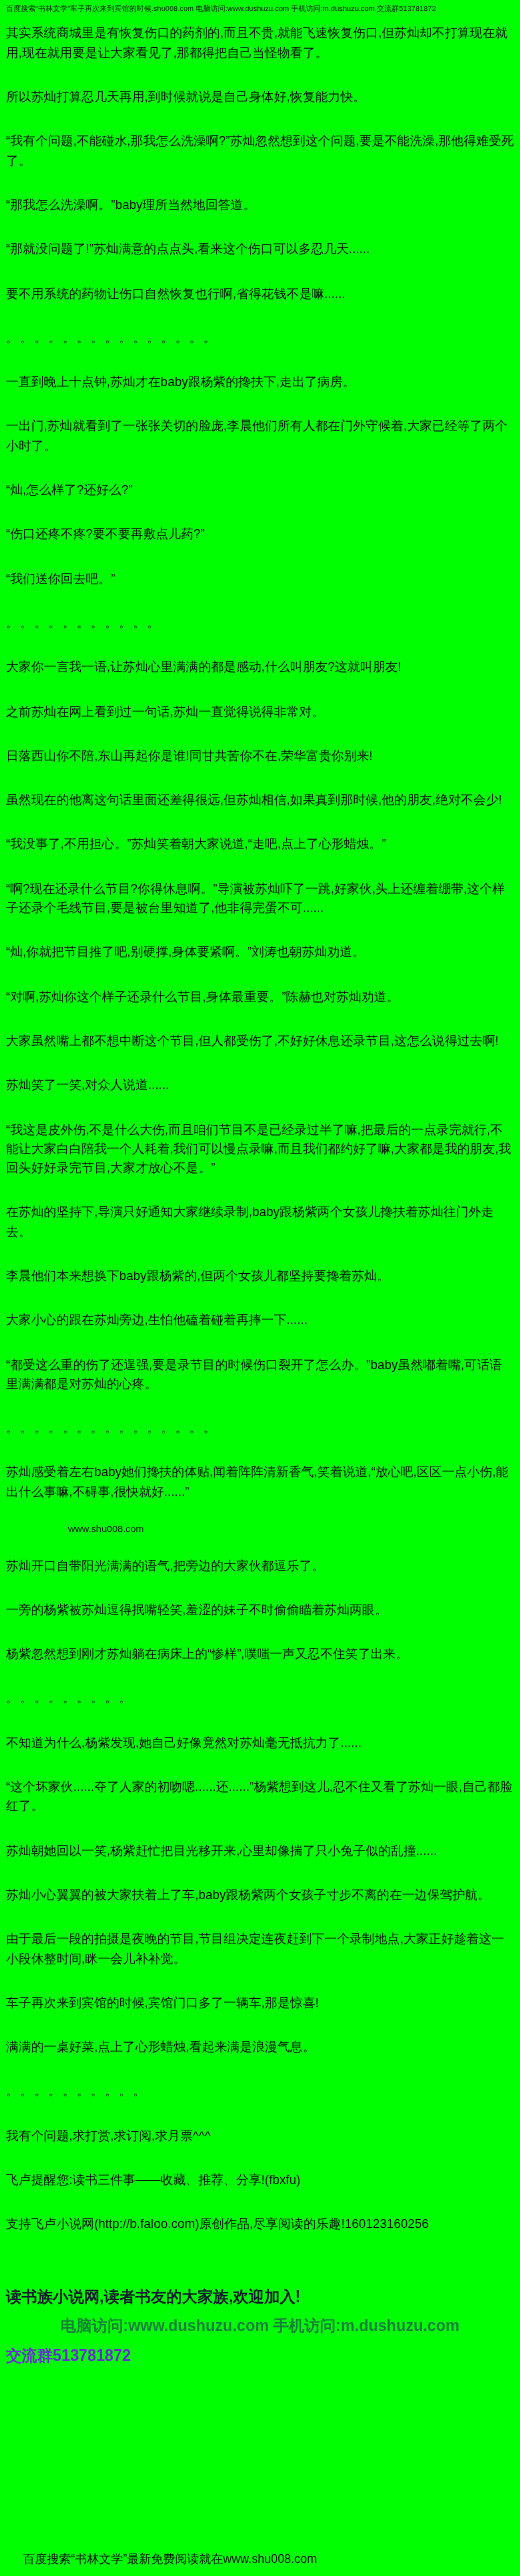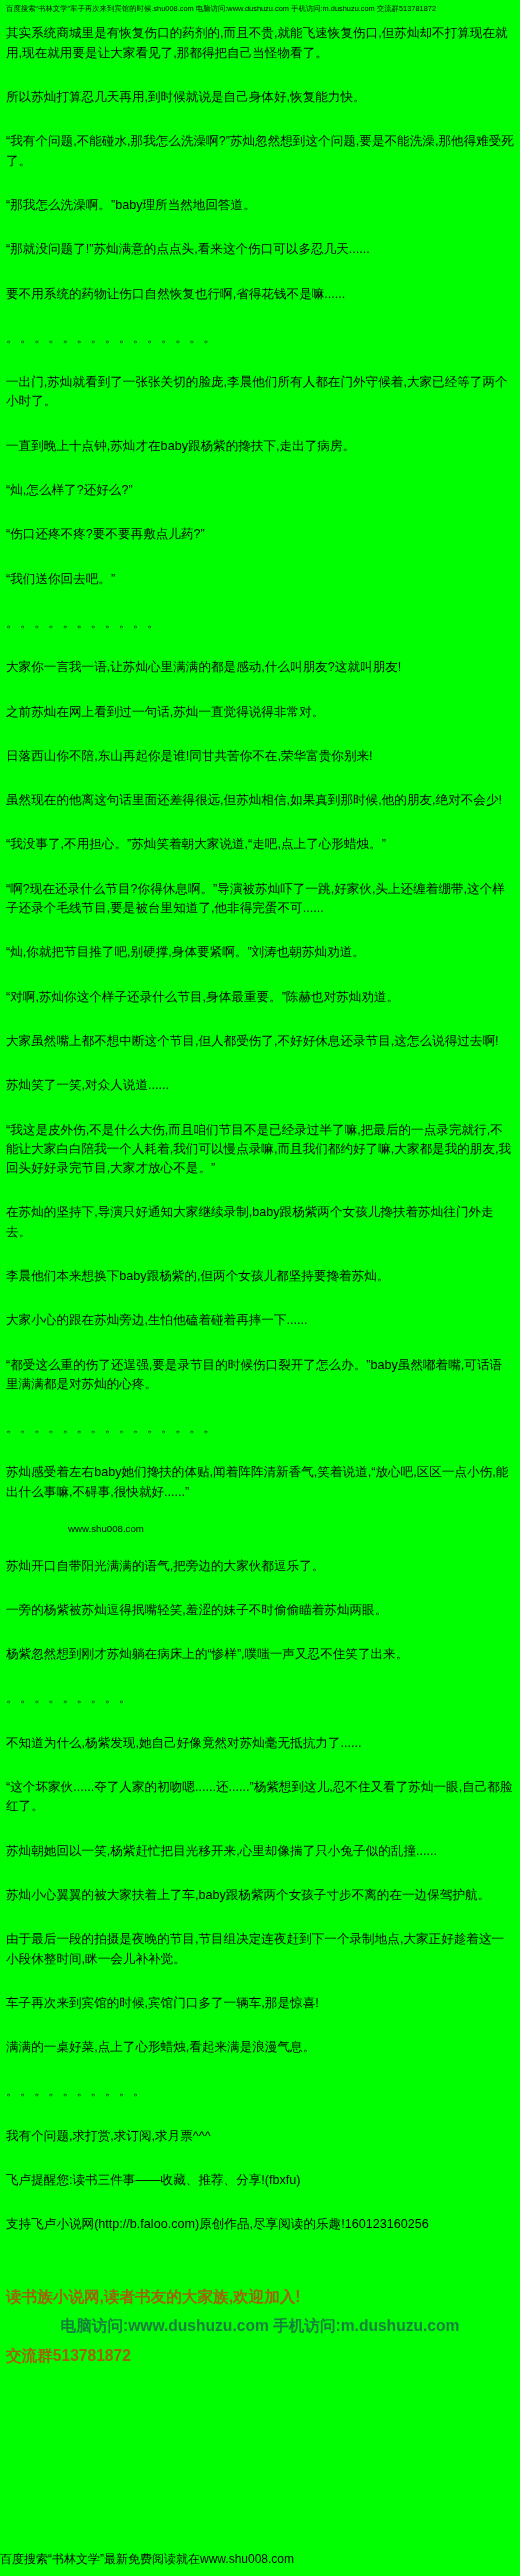--- a/index.html
+++ b/index.html
@@ -40,46 +40,46 @@
   }
   .footer {
     padding: 27px 6px 0 6px;
   }
   .footer .f-line {
     font-size: 15.6px;
     line-height: 19.3px;
     font-weight: bold;
     margin: 0 0 10.4px 0;
   }
-  .footer .join  { color: #a16207; }
+  .footer .join  { color: #0f172a; }
   .footer .access{ color: #15803d; text-align: center; }
-  .footer .group { color: #a16207; margin-bottom: 0; }
+  .footer .group { color: #6d28d9; margin-bottom: 0; }
   .bottom-note {
     margin-top: auto;
     font-size: 12px;
     line-height: 16.4px;
-    padding: 0 6px 9px 0;
+    padding: 0 6px 9px 23px;
   }
 </style>
 </head>
 <body>
 
 <div class="top-note">百度搜索“书林文学”车子再次来到宾馆的时候.shu008.com 电脑访问:www.dushuzu.com 手机访问:m.dushuzu.com 交流群513781872</div>
 
 <div class="content">
 
 <p class="para">其实系统商城里是有恢复伤口的药剂的,而且不贵,就能飞速恢复伤口,但苏灿却不打算现在就用,现在就用要是让大家看见了,那都得把自己当怪物看了。</p>
     <p class="para">所以苏灿打算忍几天再用,到时候就说是自己身体好,恢复能力快。</p>
     <p class="para">“我有个问题,不能碰水,那我怎么洗澡啊?”苏灿忽然想到这个问题,要是不能洗澡,那他得难受死了。</p>
     <p class="para">“那我怎么洗澡啊。”baby理所当然地回答道。</p>
     <p class="para">“那就没问题了!”苏灿满意的点点头,看来这个伤口可以多忍几天......</p>
     <p class="para">要不用系统的药物让伤口自然恢复也行啊,省得花钱不是嘛......</p>
     <p class="para dots">。。。。。。。。。。。。。。。</p>
+    <p class="para">一直到晚上十点钟,苏灿才在baby跟杨紫的搀扶下,走出了病房。</p>
     <p class="para">一出门,苏灿就看到了一张张关切的脸庞,李晨他们所有人都在门外守候着,大家已经等了两个小时了。</p>
-    <p class="para">一直到晚上十点钟,苏灿才在baby跟杨紫的搀扶下,走出了病房。</p>
     <p class="para">“灿,怎么样了?还好么?”</p>
     <p class="para">“伤口还疼不疼?要不要再敷点儿药?”</p>
     <p class="para">“我们送你回去吧。”</p>
     <p class="para dots">。。。。。。。。。。。</p>
     <p class="para">大家你一言我一语,让苏灿心里满满的都是感动,什么叫朋友?这就叫朋友!</p>
     <p class="para">之前苏灿在网上看到过一句话,苏灿一直觉得说得非常对。</p>
     <p class="para">日落西山你不陪,东山再起你是谁!同甘共苦你不在,荣华富贵你别来!</p>
     <p class="para">虽然现在的他离这句话里面还差得很远,但苏灿相信,如果真到那时候,他的朋友,绝对不会少!</p>
     <p class="para">“我没事了,不用担心。”苏灿笑着朝大家说道,“走吧,点上了心形蜡烛。”</p>
     <p class="para">“啊?现在还录什么节目?你得休息啊。”导演被苏灿吓了一跳,好家伙,头上还缠着绷带,这个样子还录个毛线节目,要是被台里知道了,他非得完蛋不可......</p>

